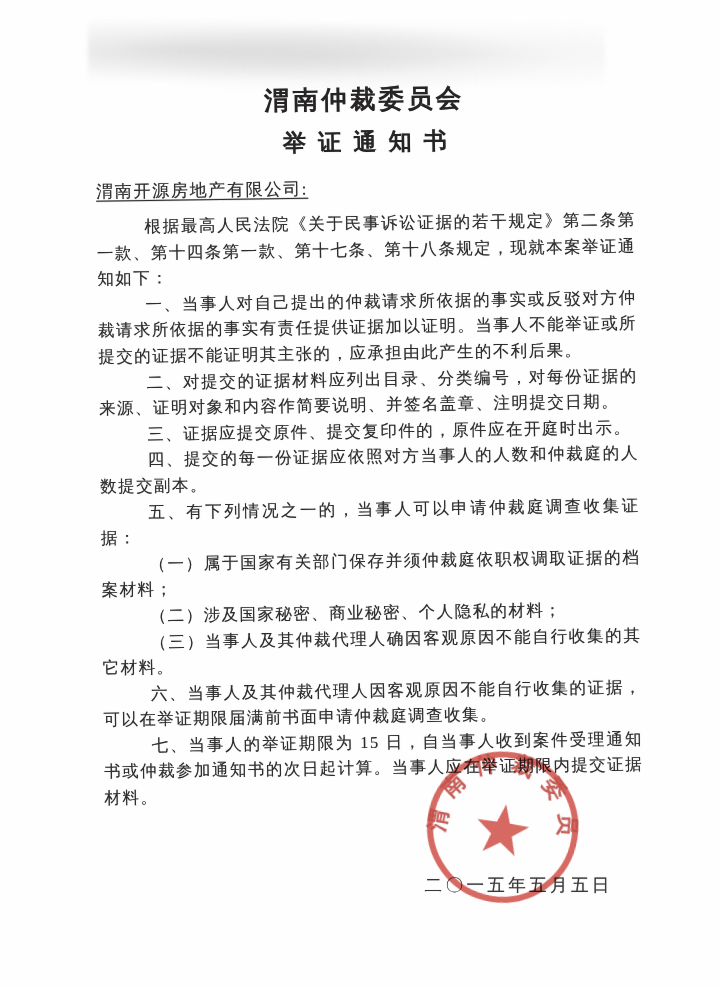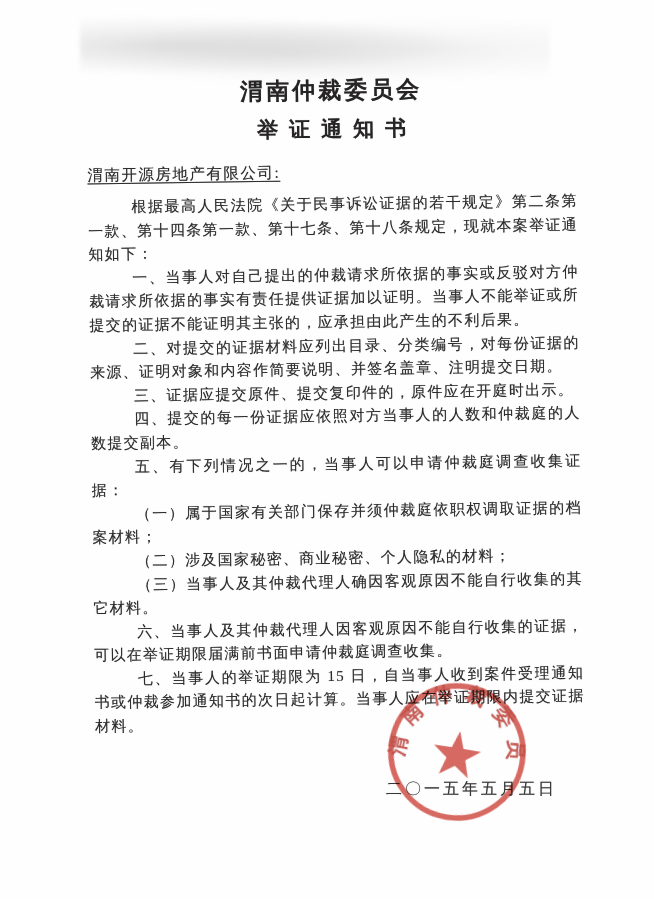--- a/index.html
+++ b/index.html
@@ -34,21 +34,21 @@
   .body-text p{
     margin:0;font-size:15px;line-height:23.6px;letter-spacing:1.3px;
     text-indent:2.9em;text-align:justify;
   }
   .seal{
     position:absolute;left:380px;top:676px;width:154px;height:152px;
     opacity:0.88;mix-blend-mode:multiply;transform:rotate(9deg);
     filter:blur(0.3px);pointer-events:none;
   }
   .seal-date{
-    position:absolute;left:386px;top:779px;font-size:16px;letter-spacing:3px;
+    position:absolute;left:386px;top:795px;font-size:16px;letter-spacing:3px;
     color:#3a3838;white-space:nowrap;
   }
 </style>
 </head>
 <body>
 
 <div class="page">
 
   <div class="scan-smudge"></div>
 

